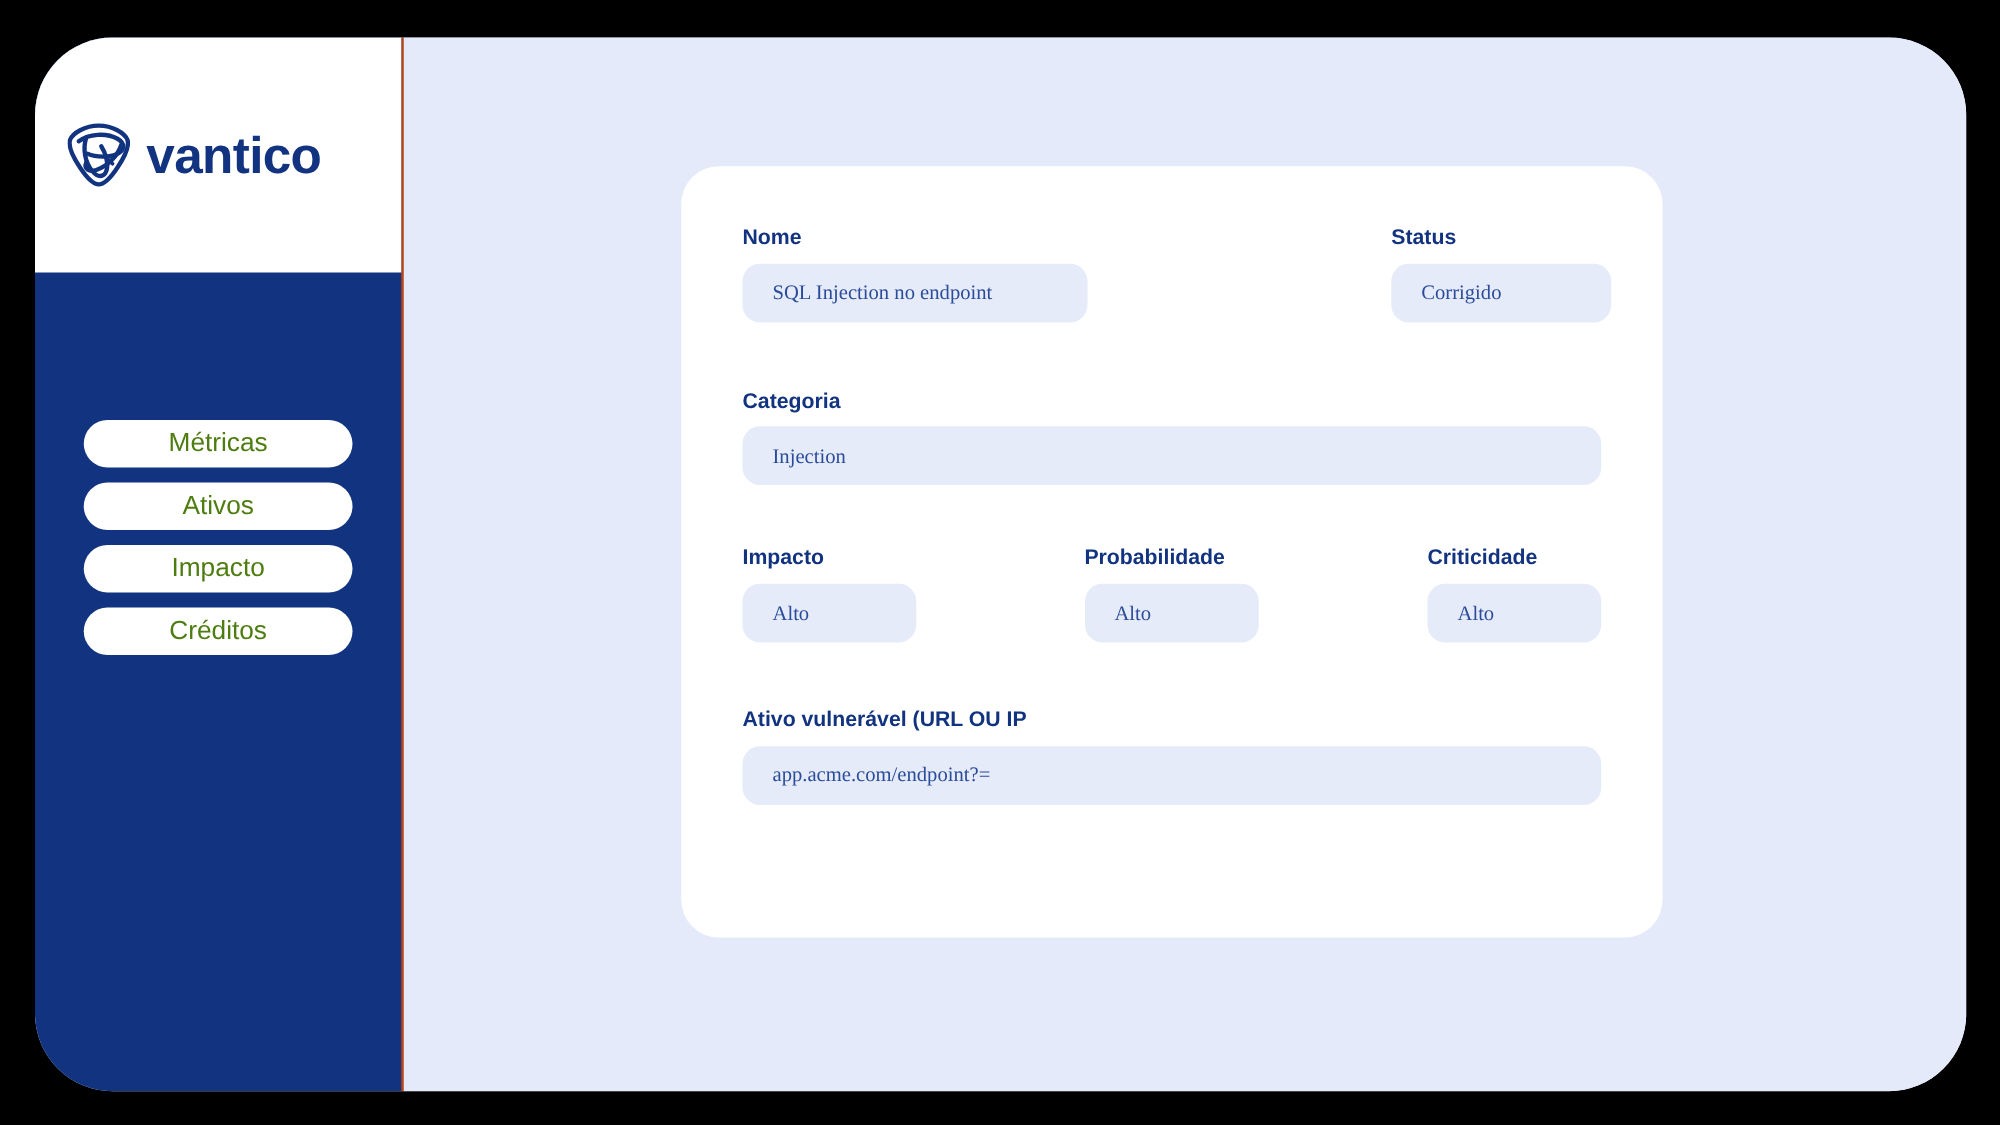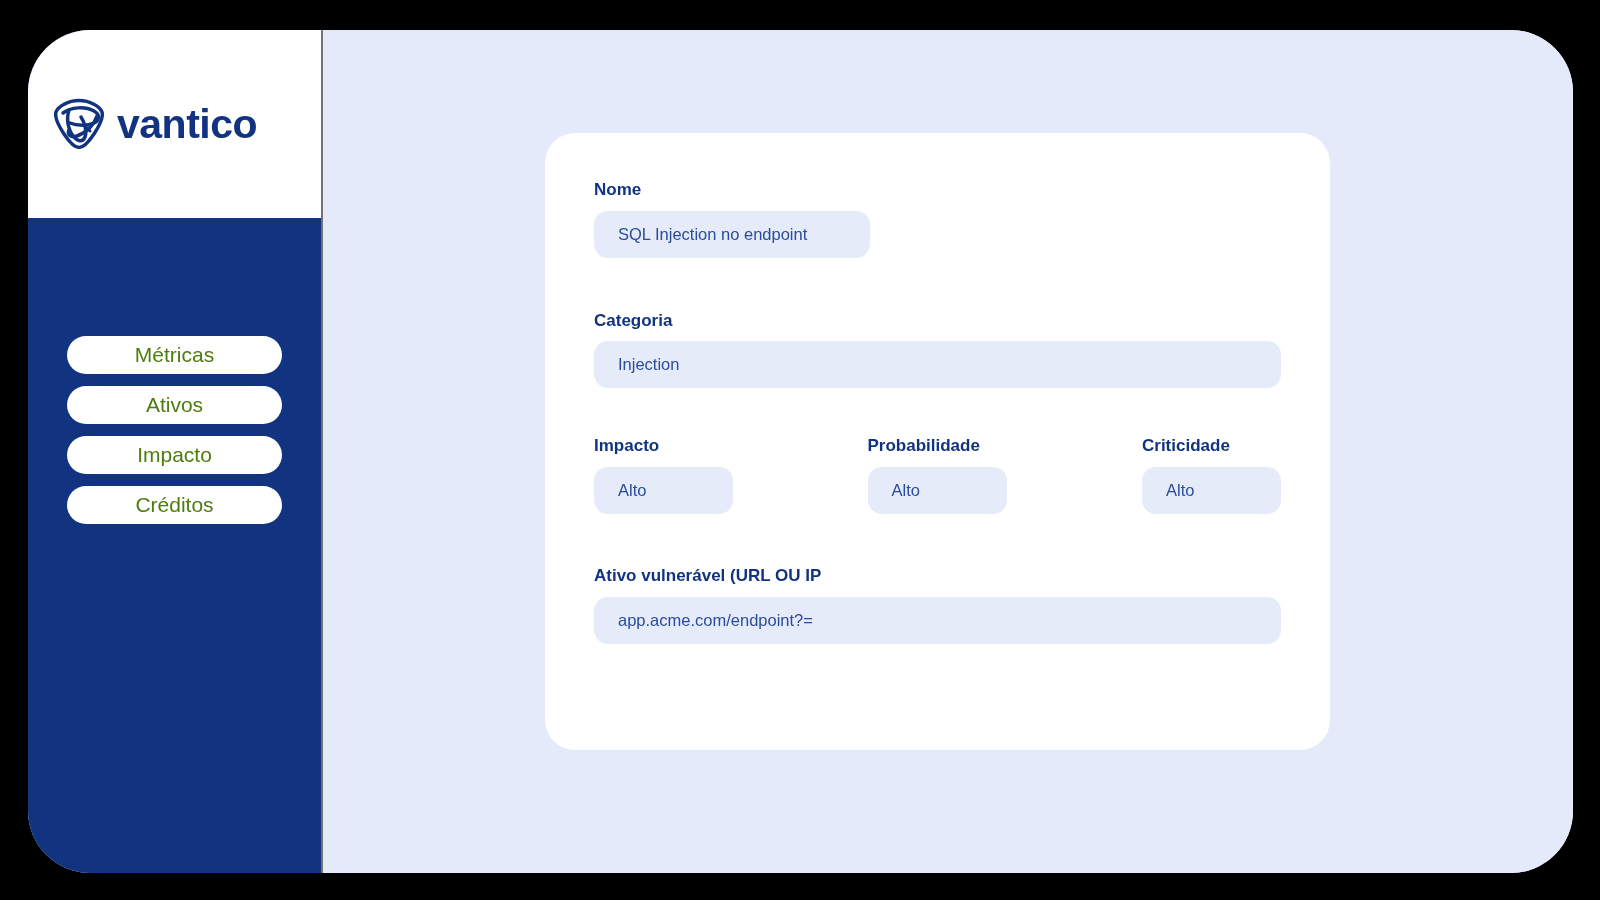--- a/index.html
+++ b/index.html
@@ -25,21 +25,21 @@
     display: flex;
   }
 
   
   #sidebar {
     width: 295px;
     height: 100%;
     background: #123480;
     display: flex;
     flex-direction: column;
-    border-right: 2px solid #737373;
+    border-right: 2px solid #c2410c;
     flex: 0 0 295px;
   }
 
   #sidebar-logo-area {
     height: 188px;
     background: #FFFFFF;
     display: flex;
     align-items: center;
     padding-left: 26px;
     gap: 13px;
@@ -111,20 +111,21 @@
     height: 47px;
     display: flex;
     align-items: center;
     padding: 0 24px;
     color: #2B4C9B;
     font-size: 16.5px;
     font-weight: 400;
     margin-top: 11px;
     white-space: nowrap;
     overflow: hidden;
+    font-family: Liberation Serif, serif;
   }
 
   .row { display: flex; }
 
   
   #row-name-status { margin-top: 0; }
   #field-nome { width: 276px; }
   #field-nome .field-box { width: 276px; }
   #field-status { margin-left: 243px; }
   #field-status .field-box { width: 176px; }
@@ -181,20 +182,24 @@
 
   <main id="main">
 
     <section id="detail-panel">
 
       <div class="row" id="row-name-status">
         <div id="field-nome">
           <div class="field-label">Nome</div>
           <div class="field-box">SQL Injection no endpoint</div>
         </div>
+        <div id="field-status">
+          <div class="field-label">Status</div>
+          <div class="field-box">Corrigido</div>
+        </div>
       </div>
 
       <div id="field-categoria">
         <div class="field-label">Categoria</div>
         <div class="field-box">Injection</div>
       </div>
 
       <div class="row" id="row-risk">
         <div id="field-impacto">
           <div class="field-label">Impacto</div>

